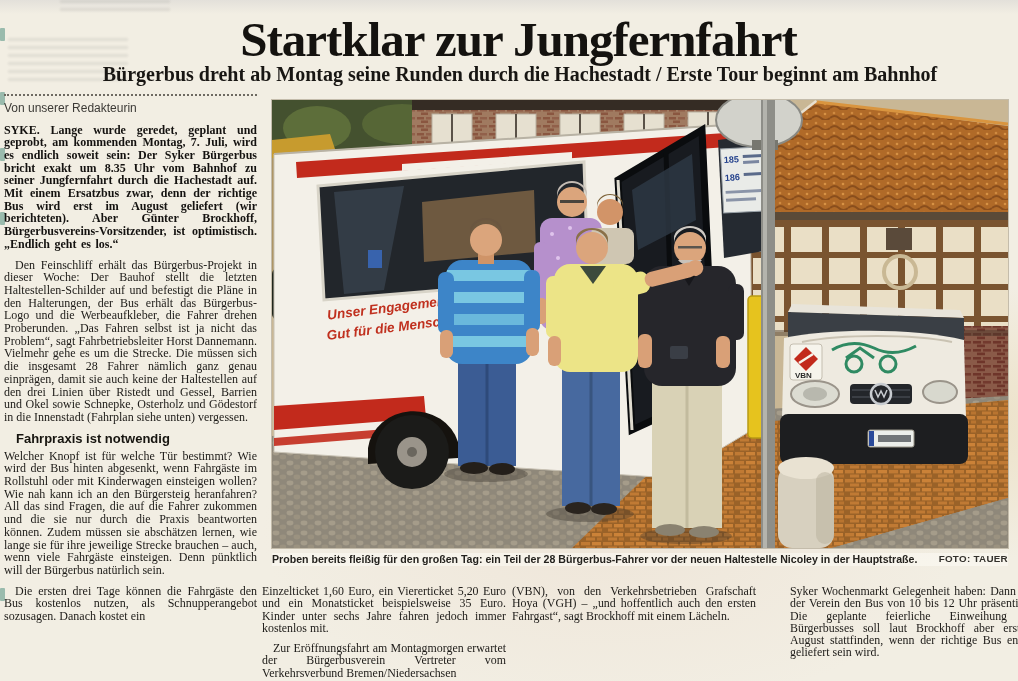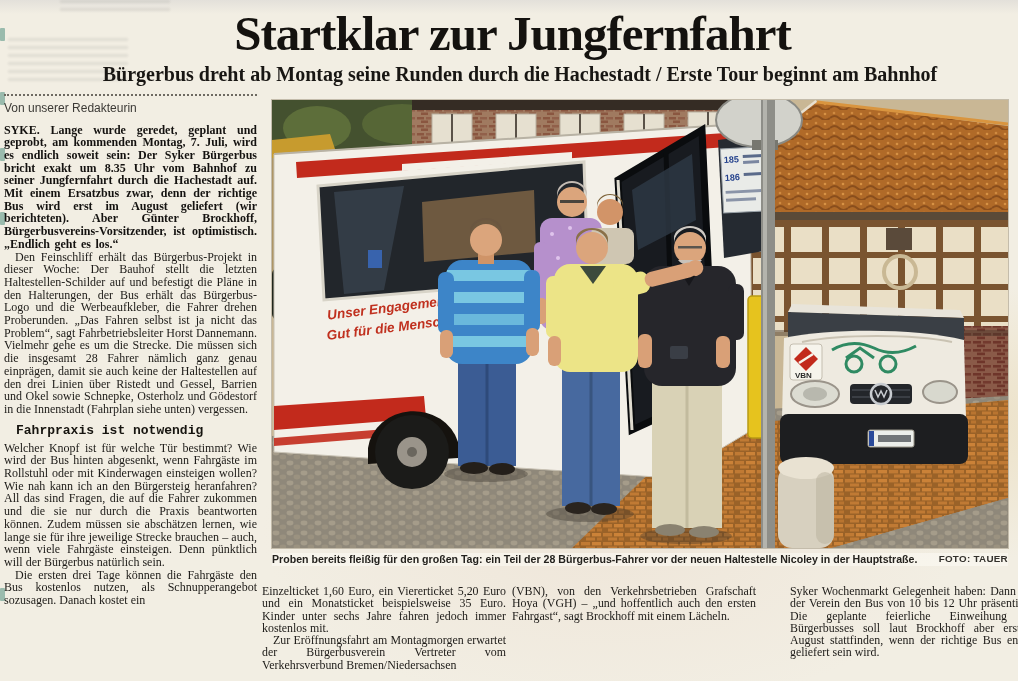--- a/index.html
+++ b/index.html
@@ -18,22 +18,22 @@
   .headline{position:absolute;top:8px;left:40px;width:945px;text-align:center;
     font-size:49px;line-height:52px;font-weight:700;letter-spacing:-1px;color:#14120f;}
   .subheadline{position:absolute;top:63px;left:40px;width:960px;text-align:center;
     font-size:20px;font-weight:700;color:#181613;}
   
   .col1{position:absolute;left:4px;top:94px;width:253px;height:587px;overflow:hidden;}
   .rule-dashed{border-top:2px dotted #6e6a62;margin-bottom:5px;}
   .byline{font-family:"Liberation Sans",sans-serif;font-size:12px;line-height:14.5px;color:#3c3a36;}
   .body-p{font-size:12px;line-height:12.7px;text-align:justify;margin:0;hyphens:auto;}
   .body-p.lead{font-weight:700;word-spacing:1.5px;margin-top:8px;color:#141210;}
-  .body-p.ind{text-indent:11px;}
-  .crosshead{font-family:Liberation Mono, monospace;font-weight:700;font-size:13px;
+  .body-p.ind{text-indent:11px;margin-top:8px;}
+  .crosshead{font-family:Liberation Sans, sans-serif;font-weight:700;font-size:13px;
     margin:7px 0 4px 12px;color:#16140f;}
   
   .photo{position:absolute;left:272px;top:100px;width:736px;height:448px;outline:1px solid #c4bcab;}
   
   .captionbar{position:absolute;left:272px;top:553px;width:736px;display:flex;align-items:flex-start;
     font-family:"Liberation Sans",sans-serif;font-weight:700;color:#24221e;background:rgba(252,250,244,.6);}
   .caption{font-size:10.6px;line-height:13px;}
   .credit{font-size:9.8px;margin-left:auto;white-space:nowrap;padding-left:14px;letter-spacing:.3px;color:#33312c;}
   
   .bcol{position:absolute;top:585px;width:244px;height:96px;overflow:hidden;}
@@ -47,21 +47,21 @@
 <div id="page">
 
   <div class="bleed" style="left:8px;top:38px;width:120px;height:46px;"></div>
   <div class="bleed" style="left:60px;top:0;width:110px;height:12px;"></div>
   <div class="edge-mark" style="top:28px"></div>
   <div class="edge-mark" style="top:92px"></div>
   <div class="edge-mark" style="top:148px"></div>
   <div class="edge-mark" style="top:212px"></div>
   <div class="edge-mark" style="top:588px"></div>
 
-  <h1 class="headline" style="margin:0;">Startklar zur Jungfernfahrt</h1>
+  <h1 class="headline" style="margin:6px;">Startklar zur Jungfernfahrt</h1>
   <h2 class="subheadline" style="margin:0;">Bürgerbus dreht ab Montag seine Runden durch die Hachestadt / Erste Tour beginnt am Bahnhof</h2>
 
   <div class="col1">
     <div class="rule-dashed"></div>
     <div class="byline">
       <div>Von unserer Redakteurin</div>
     </div>
     <p class="body-p lead"><span>SYKE.</span><span> Lange wurde geredet, geplant und geprobt, am kommenden Montag, 7. Juli, wird es endlich soweit sein: Der Syker Bürgerbus bricht exakt um 8.35 Uhr vom Bahnhof zu seiner Jungfernfahrt durch die Hachestadt auf. Mit einem Ersatzbus zwar, denn der richtige Bus wird erst im August geliefert (wir berichteten). Aber Günter Brockhoff, Bürgerbusvereins-Vorsitzender, ist optimistisch. „Endlich geht es los.“</span></p>
     <p class="body-p ind">Den Feinschliff erhält das Bürgerbus-Projekt in dieser Woche: Der Bauhof stellt die letzten Haltestellen-Schilder auf und befestigt die Pläne in den Halterungen, der Bus erhält das Bürgerbus-Logo und die Werbeaufkleber, die Fahrer drehen Proberunden. „Das Fahren selbst ist ja nicht das Problem“, sagt Fahrbetriebsleiter Horst Dannemann. Vielmehr gehe es um die Strecke. Die müssen sich die insgesamt 28 Fahrer nämlich ganz genau einprägen, damit sie auch keine der Haltestellen auf den drei Linien über Ristedt und Gessel, Barrien und Okel sowie Schnepke, Osterholz und Gödestorf in die Innenstadt (Fahrplan siehe unten) vergessen.</p>
     <div class="crosshead">Fahrpraxis ist notwendig</div>

